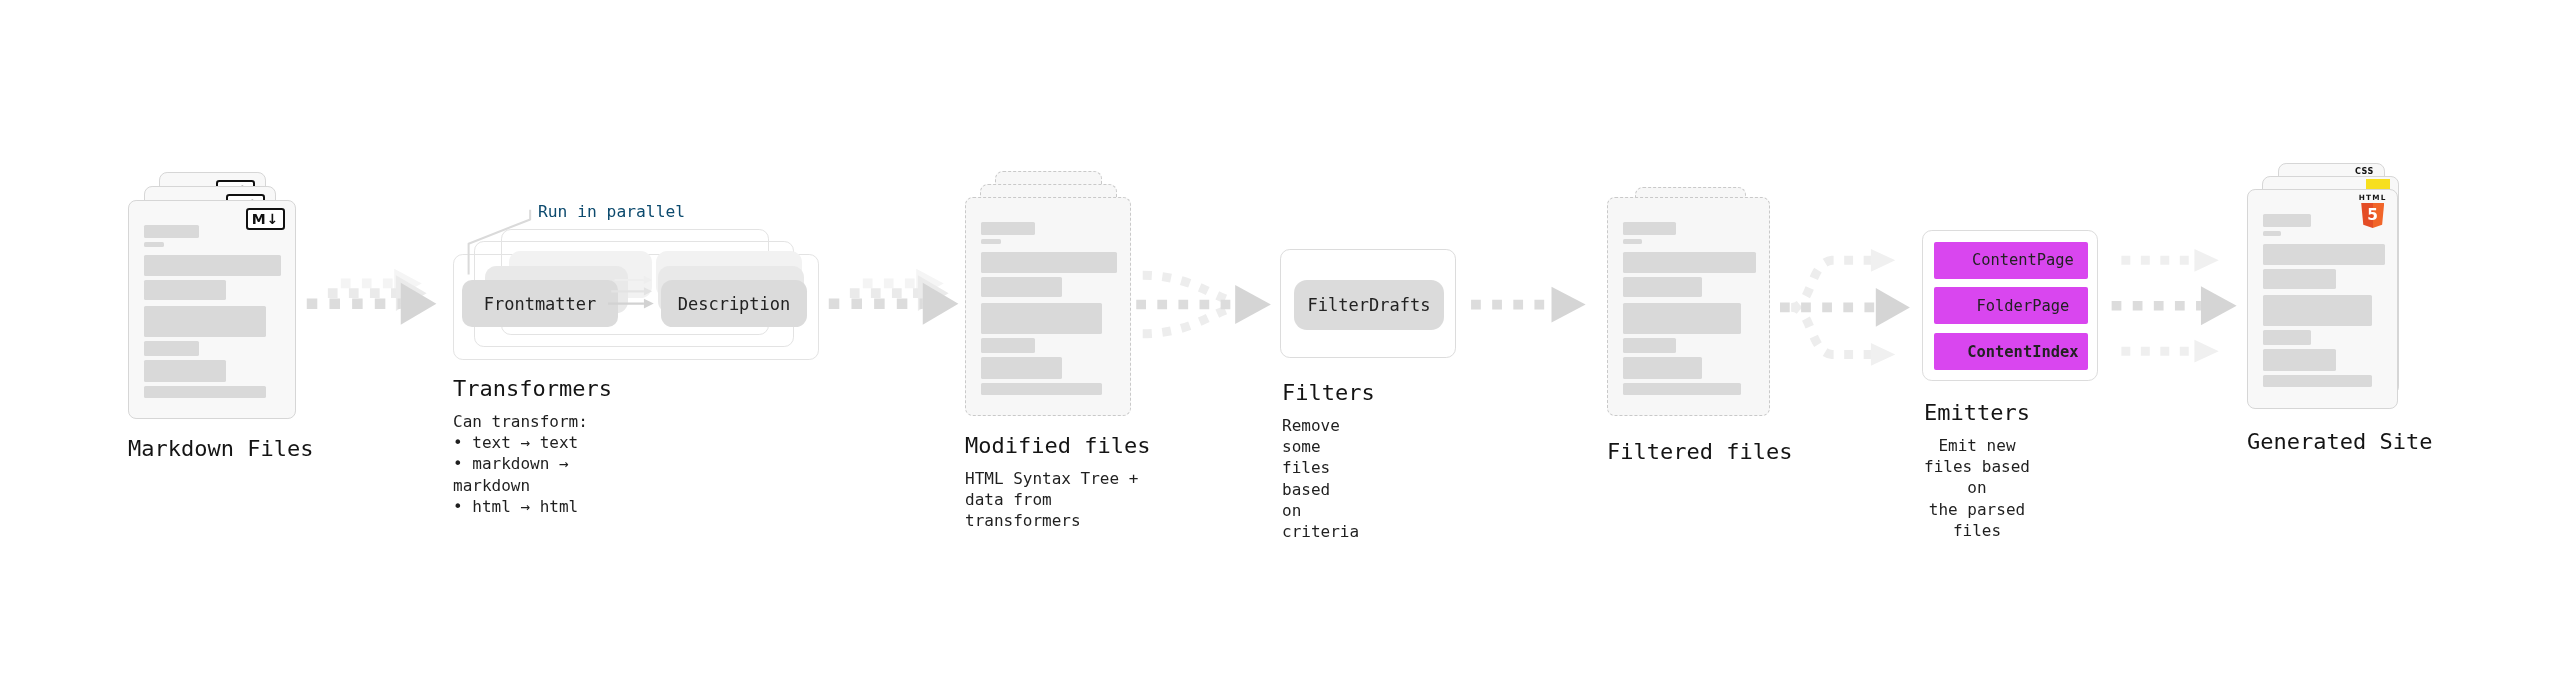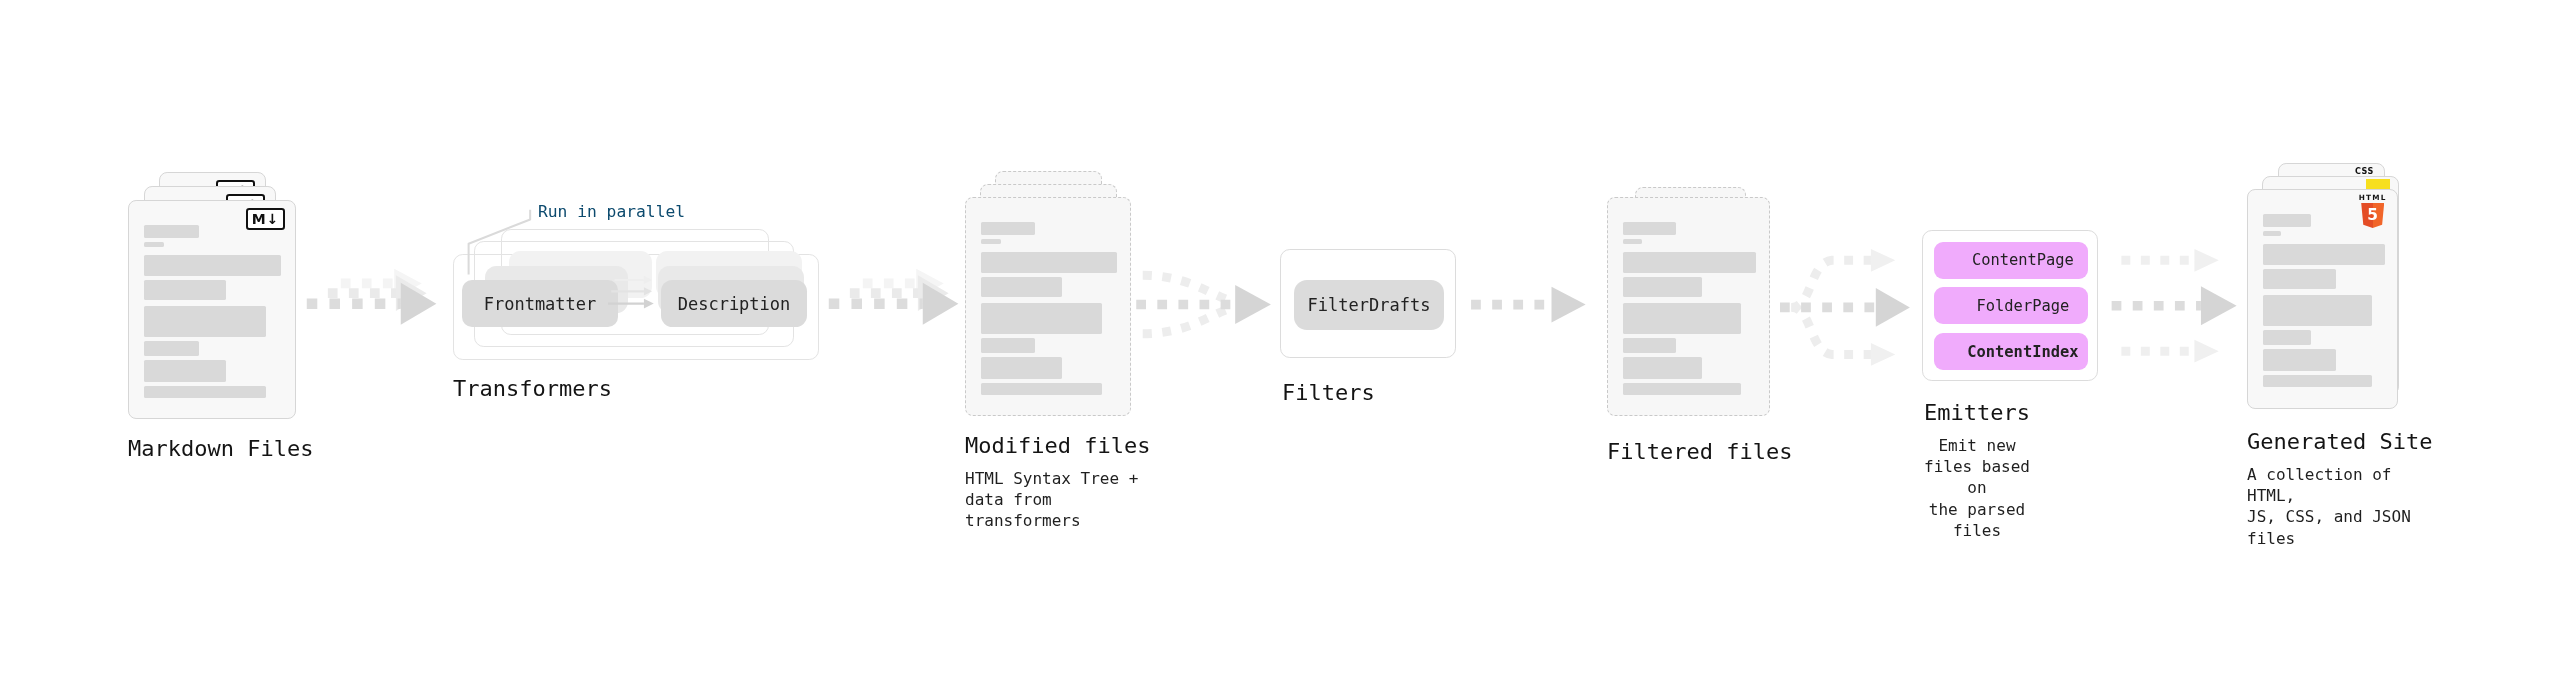--- a/index.html
+++ b/index.html
@@ -45,21 +45,21 @@
     position:absolute; background:#dbdbdb; border-radius:11.4px;
     display:flex; align-items:center; justify-content:center;
     font-size:17px; color:#222; white-space:nowrap;
   }
   .pill.ghost1 { background:#e9e9e9; }
   .pill.ghost2 { background:#f2f2f2; }
 
   
   .panel { position:absolute; background:#ffffff; border:1.6px solid #dcdcdc; border-radius:9.8px; }
   .epill {
-    position:absolute; left:11.4px; width:154px; height:37px; background:#f0abfc; border-radius:9px;
+    position:absolute; left:11.4px; width:154px; height:37px; background:#d946ef; border-radius:2px;
     display:flex; align-items:center; justify-content:center; font-size:15.4px; color:#222; white-space:nowrap;padding-left:23px;
   }
 
   
   .label-block { position:absolute; }
   .title { font-size:22px; font-weight:500; color:#141414; white-space:nowrap; margin-bottom:9.8px; }
   .body  { font-size:16px; line-height:1.33; color:#1f1f1f; white-space:pre-line; }
   .ghost-note { position:absolute; font-size:16.3px; color:#0c4a6e; white-space:nowrap; }
 </style>
 </head>
@@ -123,20 +123,24 @@
     <polygon points="44,35 44,47 56,41" fill="#d2d2d2"></polygon>
   </svg>
 
   <svg class="abs" style="left:452px; top:200px;" width="98" height="81" viewBox="0 0 120 100">
     <polyline points="96,12 96,24 20,54 20,92" fill="none" stroke="#dadada" stroke-width="2.5" stroke-linejoin="round"></polyline>
   </svg>
   <div class="ghost-note" style="left:538px; top:202px;">Run in parallel</div>
 
   <div class="label-block" style="left:453px; top:376px;">
     <div class="title">Transformers</div>
+    <div class="body">Can transform:
+ • text → text
+ • markdown → markdown
+ • html → html</div>
   </div>
 </div>
 
 <svg class="abs" style="left:827px; top:264px;" width="138" height="81" viewBox="0 0 170 100">
   <g>
     <line x1="44" y1="24" x2="112" y2="24" stroke="#f4f4f4" stroke-width="12" stroke-dasharray="12 14"></line>
     <polygon points="110,6 110,42 144,24" fill="#f5f5f5"></polygon>
     <line x1="28" y1="36" x2="114" y2="36" stroke="#eaeaea" stroke-width="12" stroke-dasharray="12 14"></line>
     <polygon points="112,14 112,58 150,36" fill="#ebebeb"></polygon>
     <line x1="2" y1="49" x2="118" y2="49" stroke="#dcdcdc" stroke-width="13" stroke-dasharray="13 15"></line>
@@ -171,20 +175,22 @@
   <path d="M8,81 C58,81 84,62 112,51" fill="none" stroke="#ededed" stroke-width="11" stroke-dasharray="11 13"></path>
   <line x1="0" y1="45" x2="122" y2="45" stroke="#dcdcdc" stroke-width="12" stroke-dasharray="12 14"></line>
   <polygon points="122,21 122,69 166,45" fill="#d5d5d5"></polygon>
 </svg>
 
 <div class="abs">
   <div class="panel" style="left:1280px; top:249px; width:176px; height:109px;"></div>
   <div class="pill" style="left:1294px; top:280px; width:150px; height:50px; border-radius:13px;">FilterDrafts</div>
   <div class="label-block" style="left:1282px; top:380px;">
     <div class="title">Filters</div>
+    <div class="body">Remove some files based
+on criteria</div>
   </div>
 </div>
 
 <svg class="abs" style="left:1467px; top:285px;" width="130" height="39" viewBox="0 0 160 48">
   <line x1="5" y1="24" x2="104" y2="24" stroke="#dcdcdc" stroke-width="12" stroke-dasharray="12 14"></line>
   <polygon points="104,2 104,46 146,24" fill="#d5d5d5"></polygon>
 </svg>
 
 <div class="abs">
   <div class="doc dashed" style="left:1635px; top:187px; width:111px; height:219px;"></div>
@@ -257,17 +263,15 @@
         <div class="bar" style="width: 91%; height: 20.3px; margin-bottom: 4.1px;"></div>
         <div class="bar" style="width: 54%; height: 20.3px; margin-bottom: 5.7px;"></div>
         <div class="bar" style="width: 81%; height: 31px; margin-bottom: 4.1px;"></div>
         <div class="bar" style="width: 36%; height: 14.6px; margin-bottom: 4.1px;"></div>
         <div class="bar" style="width: 54%; height: 22px; margin-bottom: 4.1px;"></div>
         <div class="bar" style="width: 81%; height: 12.2px; margin-bottom: 0px;"></div>
       </div>
   </div>
   <div class="label-block" style="left:2247px; top:429px;">
     <div class="title">Generated Site</div>
-    <div class="body">A collection of HTML,
-JS, CSS, and JSON files</div>
   </div>
 </div>
 
 
 </body></html>

